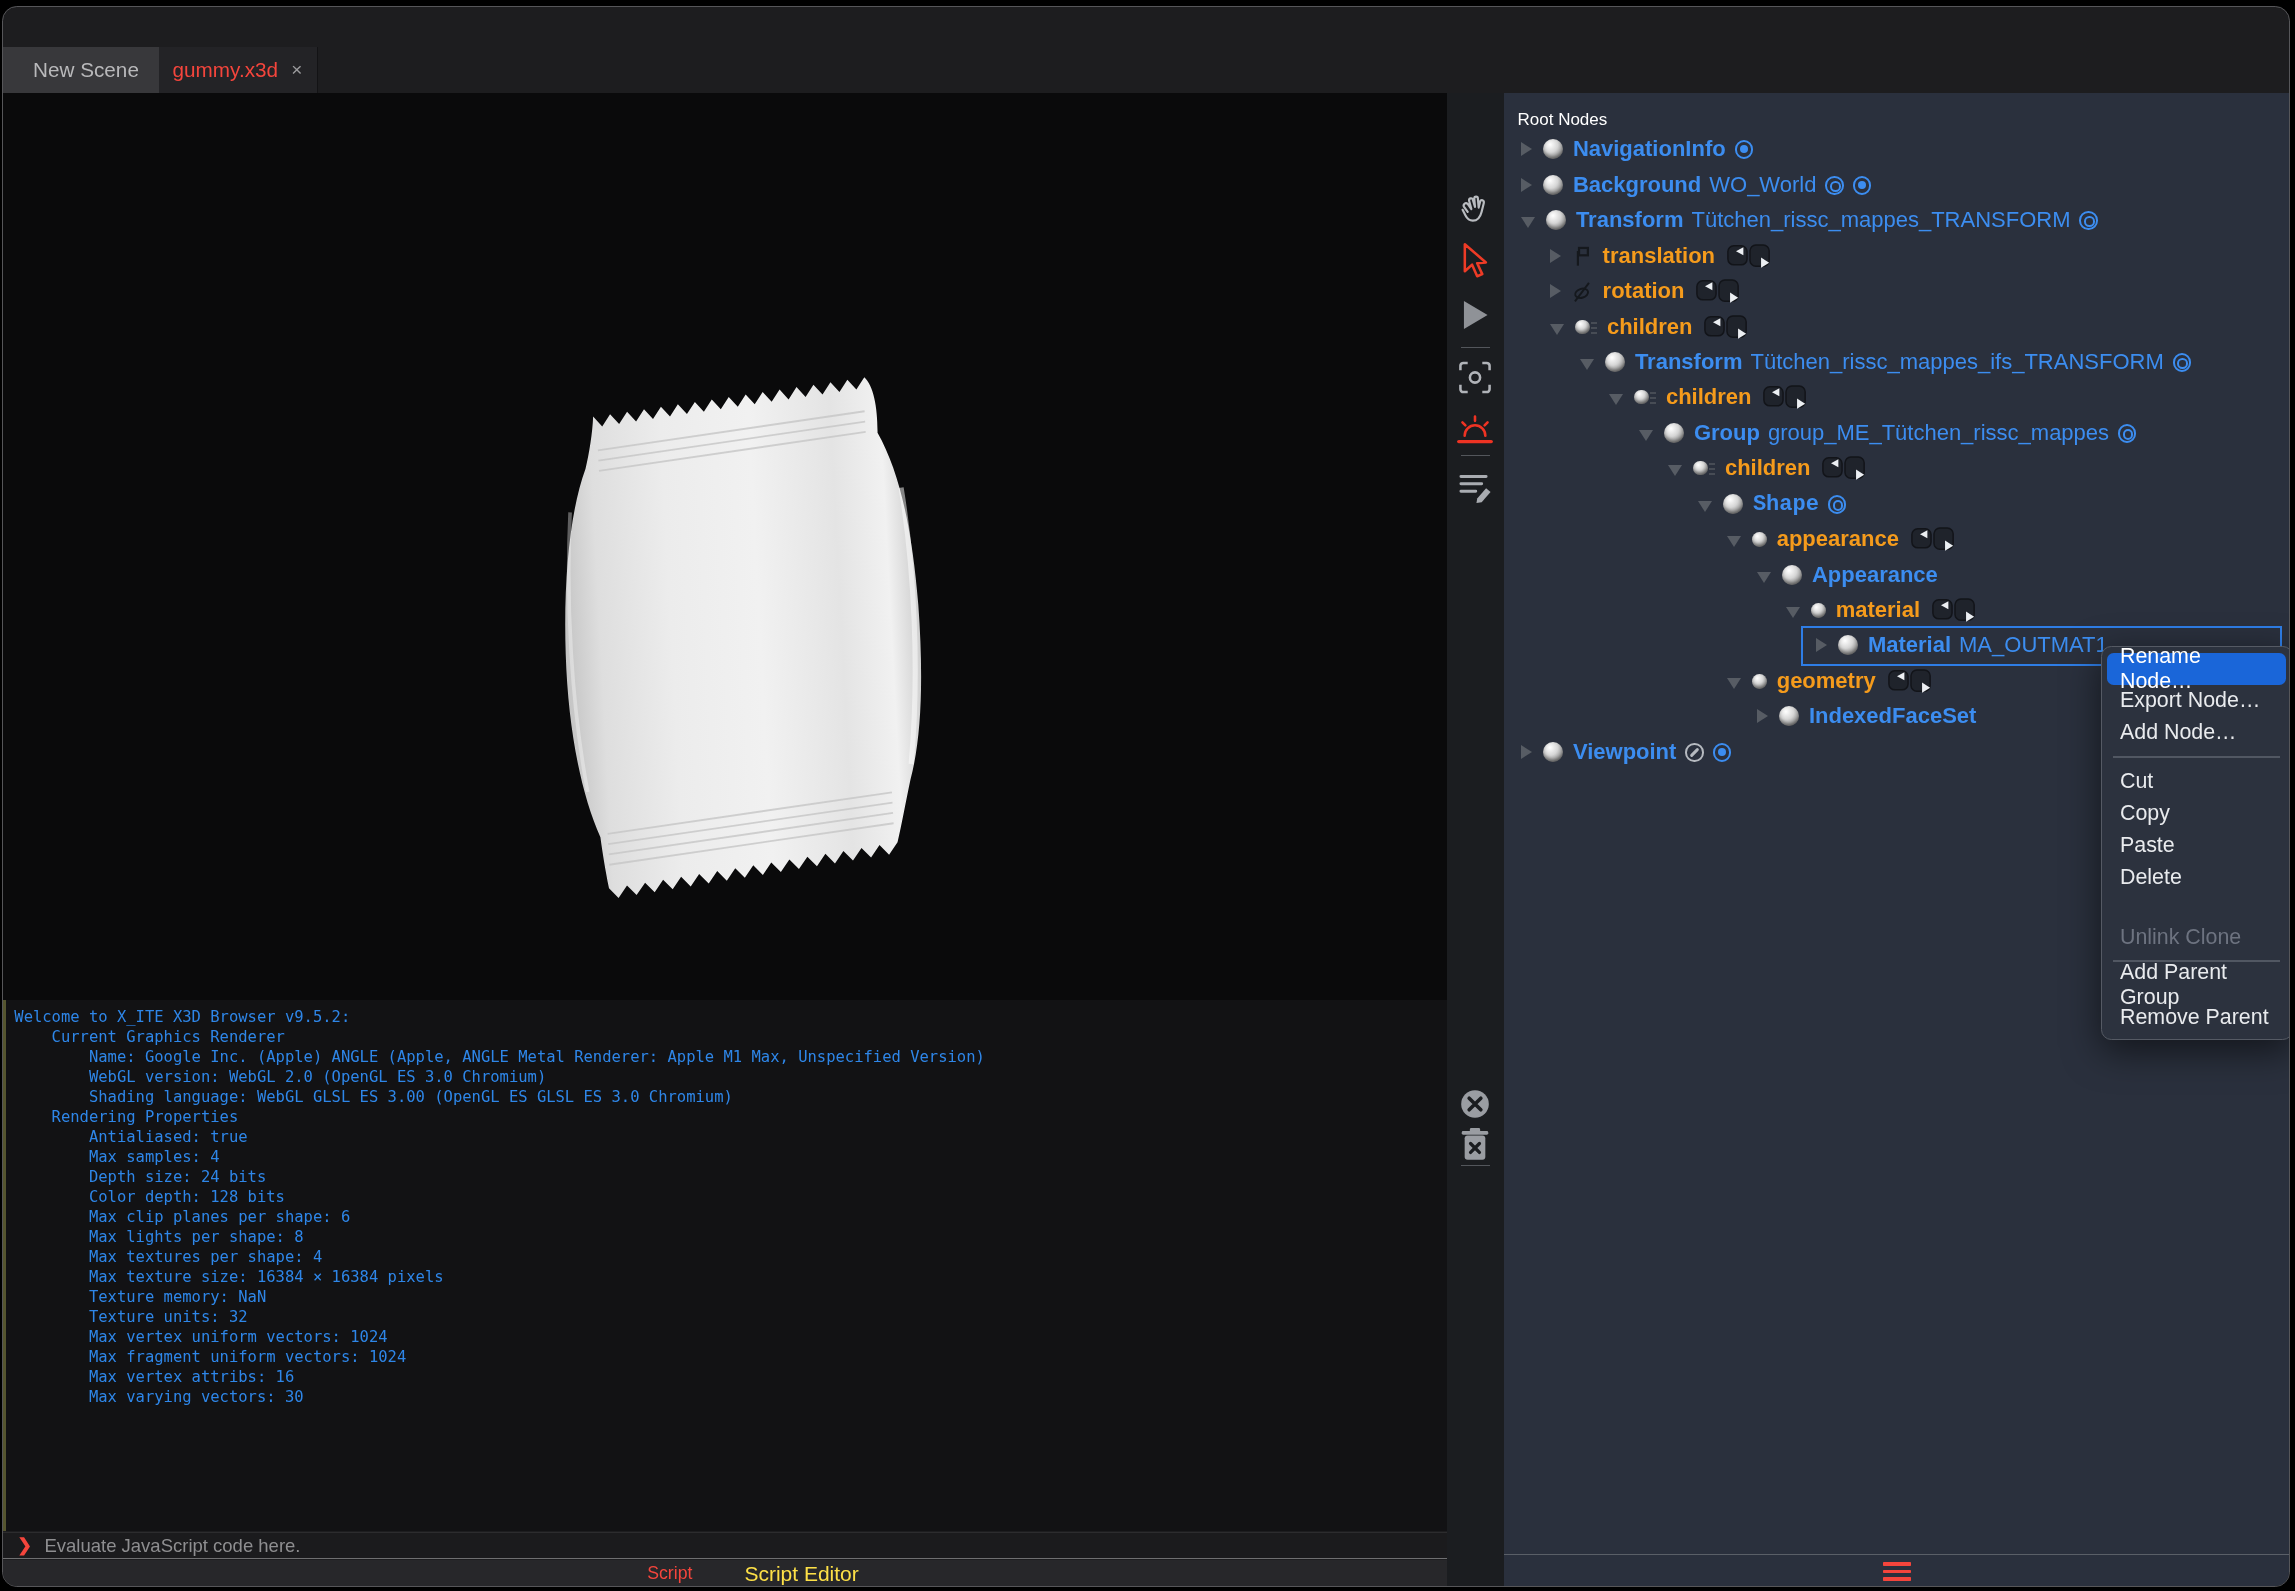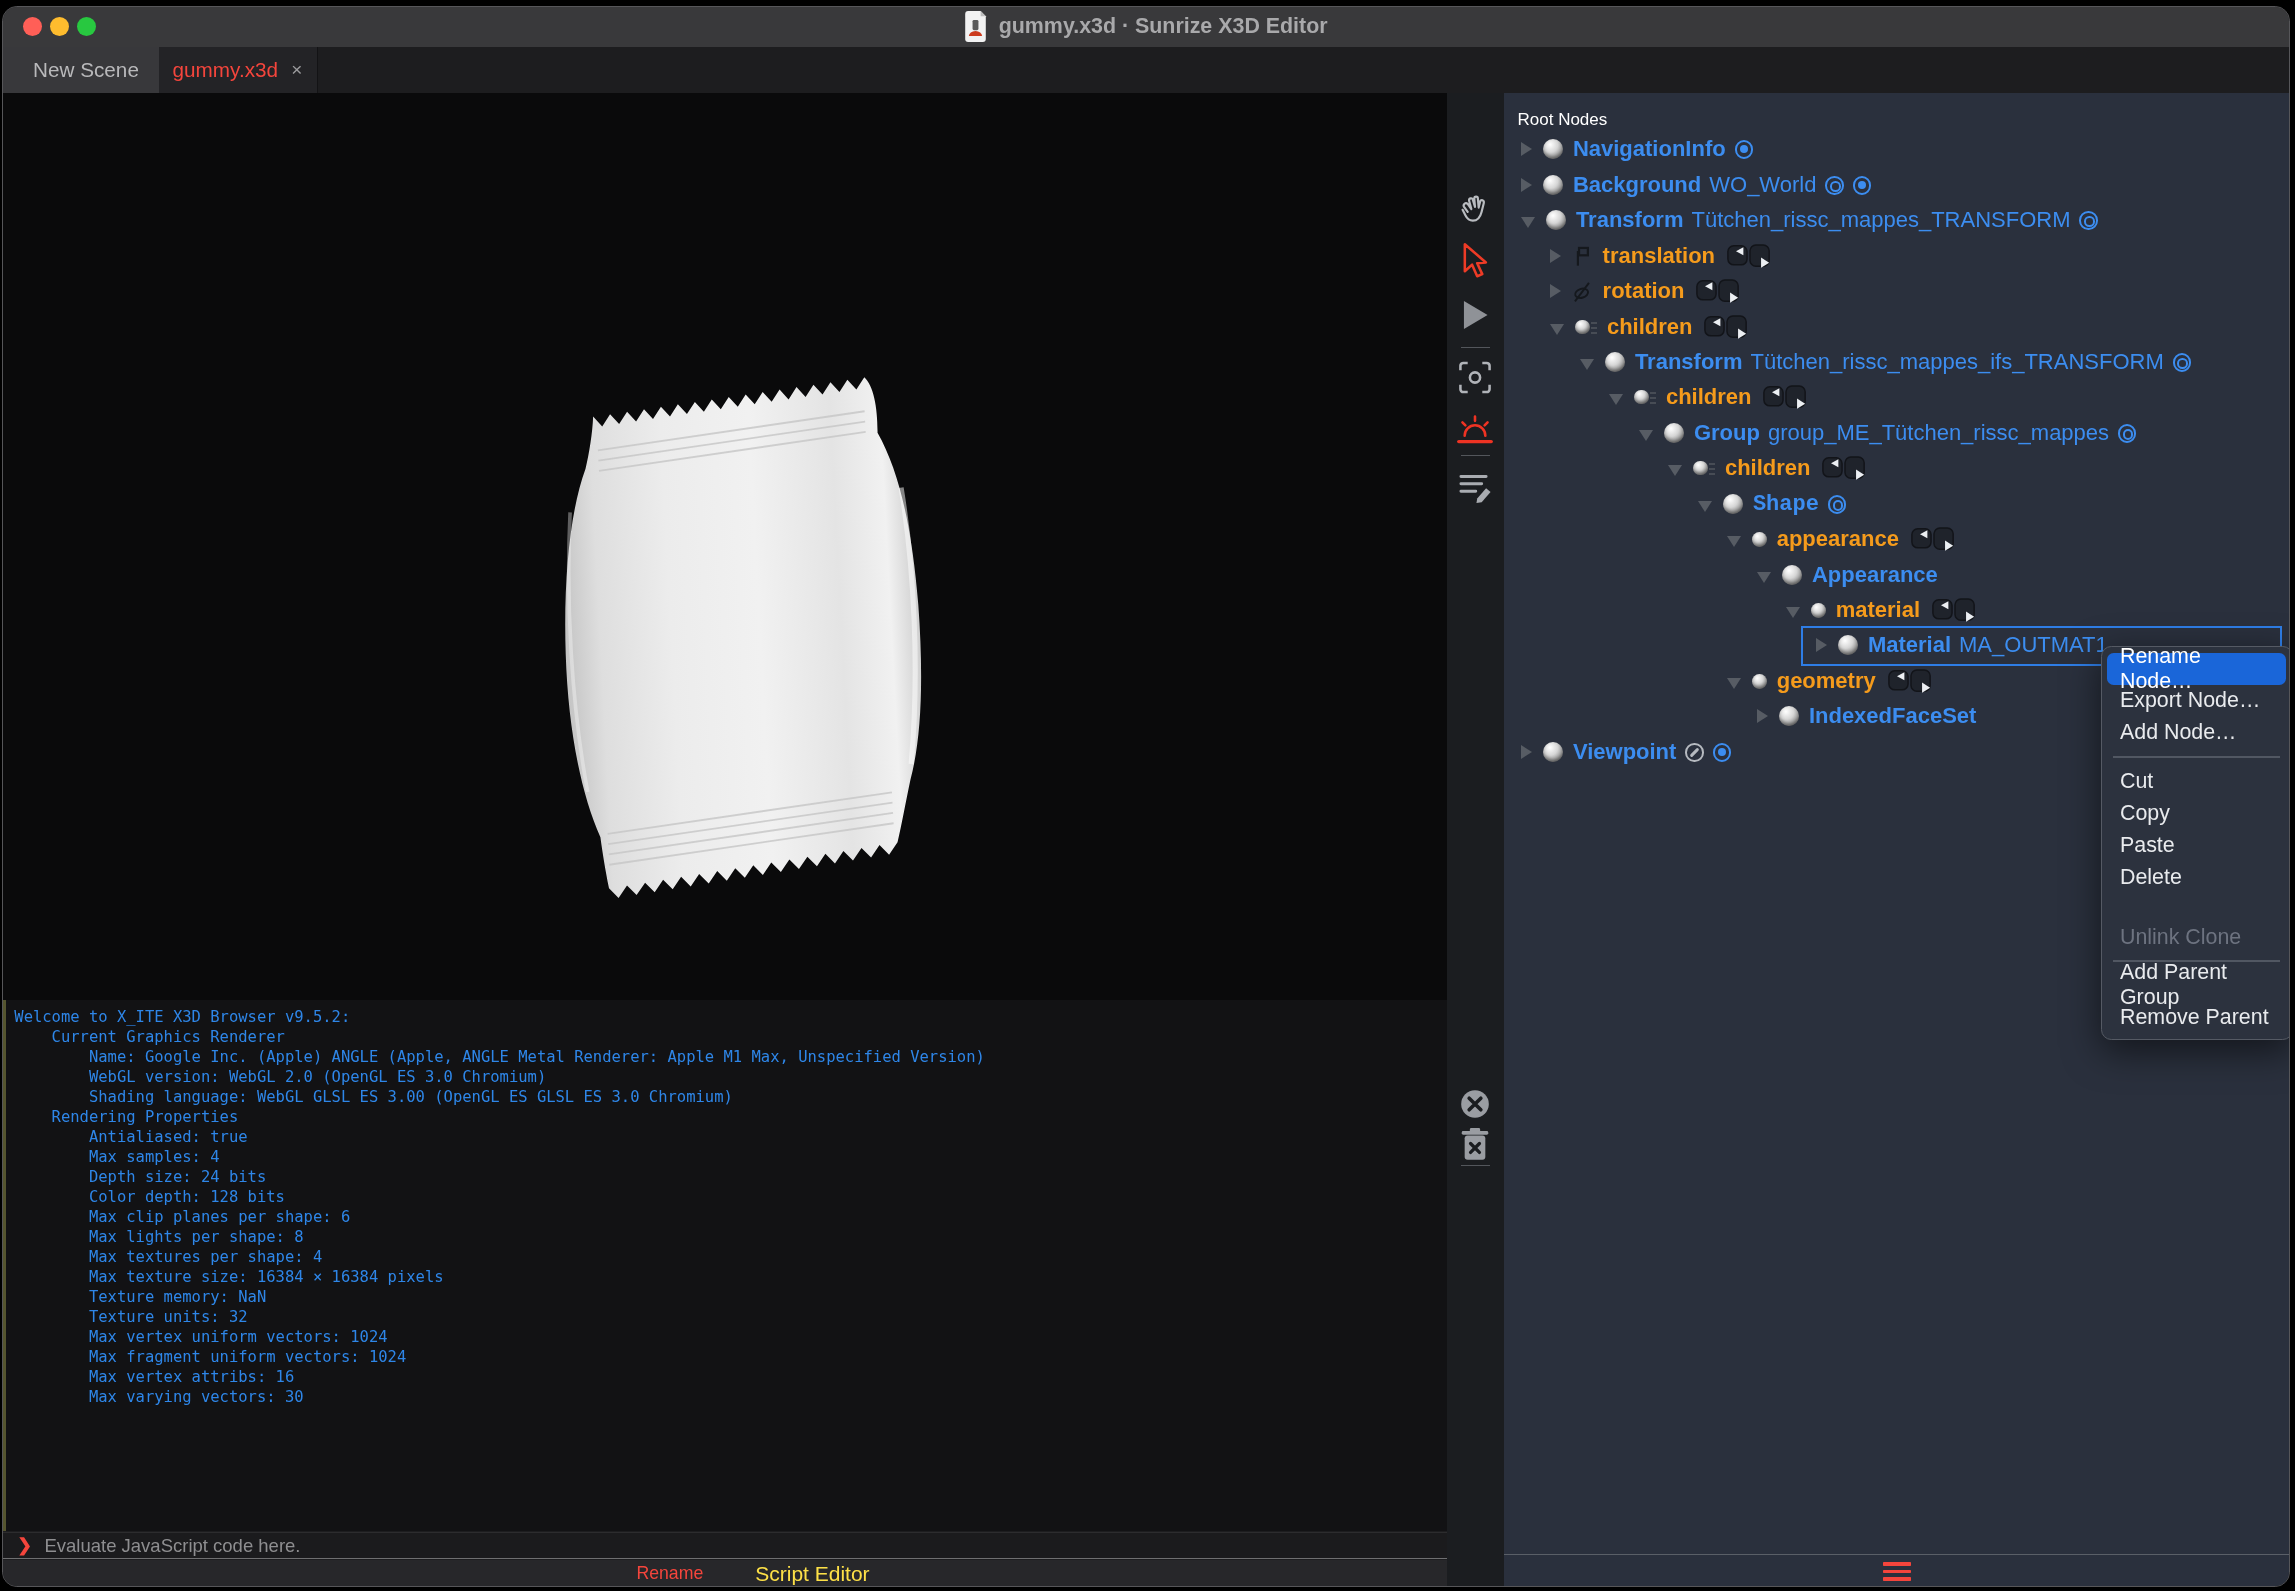--- a/index.html
+++ b/index.html
@@ -88,34 +88,20 @@
   .menu-item.disabled{color:#6d7380;margin-top:28px;}
   .menu-divider{height:1.5px;background:#515762;margin:7.4px 11.8px;}
   
   #pouch{position:absolute;left:528px;top:278px;transform:rotate(-3deg);}
 </style>
 </head>
 <body>
 
 <div class="window">
 
-  <div class="titlebar">
-    <span class="tl red"></span>
-    <span class="tl yellow"></span>
-    <span class="tl green"></span>
-    <div class="title-group">
-      <svg width="25" height="31" viewBox="0 0 34 42">
-        <path d="M3 4 a4 4 0 0 1 4-4 H24 L31 7 V38 a4 4 0 0 1 -4 4 H7 a4 4 0 0 1 -4 -4 Z" fill="#f2f2f2"></path>
-        <path d="M24 0 L31 7 H24 Z" fill="#bdbdbd"></path>
-        <rect x="13" y="12" width="8" height="14" rx="2" fill="#5a5a5a"></rect>
-        <path d="M8 34 a9 7 0 0 1 18 0 Z" fill="#cc3a1d"></path>
-      </svg>
-      <span class="win-title">gummy.x3d · Sunrize X3D Editor</span>
-    </div>
-  </div>
 
   <div class="tabbar">
     <div class="tab newscene">
       <span>New Scene</span>
     </div>
     <div class="tab doc">
       <span>gummy.x3d</span>
       <span class="close">×</span>
     </div>
   </div>
@@ -170,21 +156,21 @@
         Max fragment uniform vectors: 1024
         Max vertex attribs: 16
         Max varying vectors: 30</pre>
   </div>
   <div class="inputrow">
     <span class="prompt">❯</span>
     <input placeholder="Evaluate JavaScript code here." style="">
   </div>
   <div class="hdiv"></div>
   <div class="leftbar">
-    <span class="console-tab">Rename</span>
+    <span class="console-tab">Script</span>
     <span class="script-tab">Script Editor</span>
   </div>
 
   <div class="vtoolbar">
     <svg class="vtool" style="top:100px" width="35" height="35" viewBox="0 0 48 48">
       <g fill="none" stroke="#b9bcc0" stroke-width="3" stroke-linecap="round" stroke-linejoin="round">
         <path d="M14 26 L9 19 c-2-3 2-7 5-4 l5 7 M19 22 l-3-11 c-1-4 4-5 5-2 l3 10 M24 19 l-1-11 c0-4 5-4 5 0 l1 11 M29 20 l2-8 c1-4 6-2 5 2 l-3 12 c-2 8-5 12-12 12 -5 0-8-3-10-7 l-4-8"></path>
       </g>
     </svg>
     <svg class="vtool" style="top:149px" width="32" height="38" viewBox="0 0 44 52">

